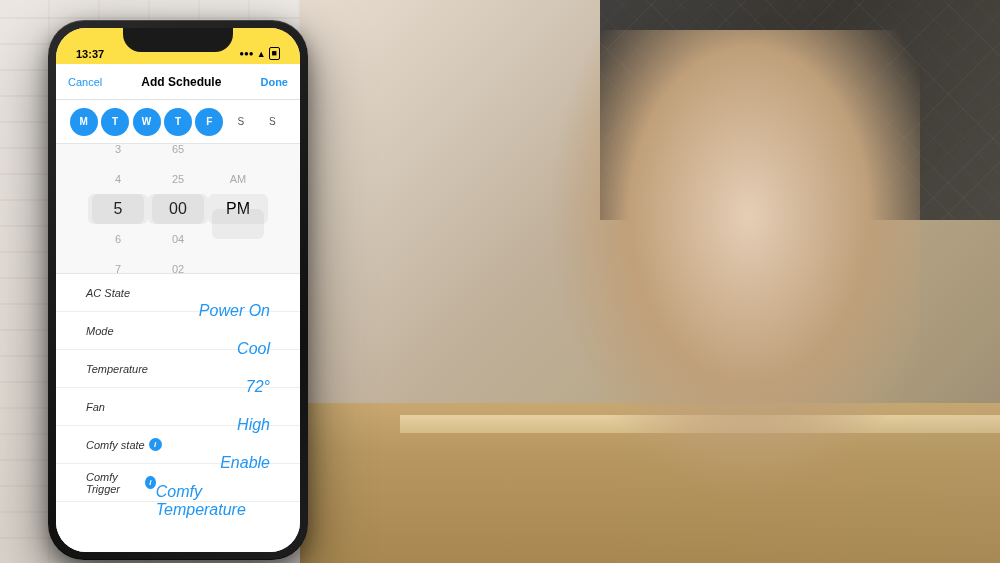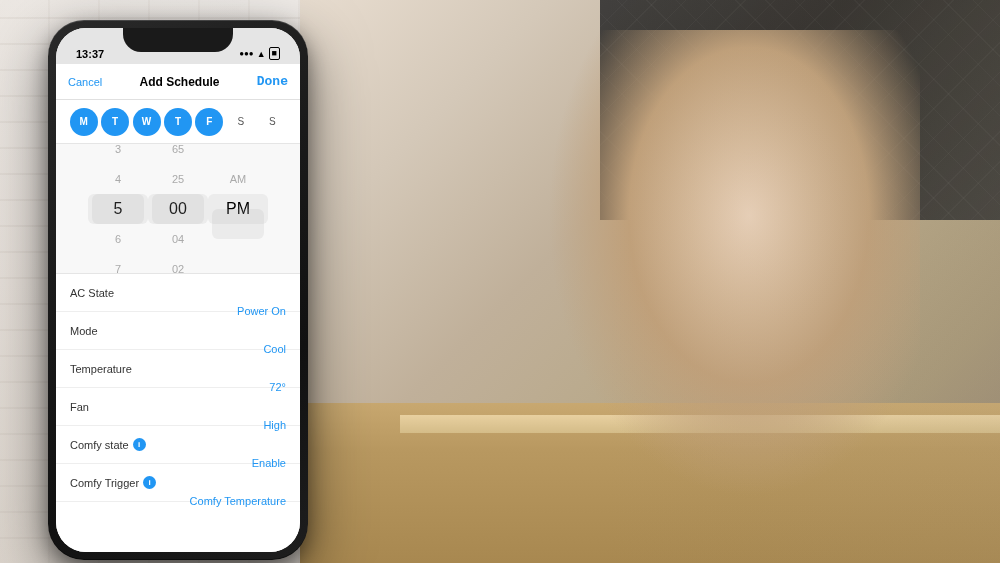--- a/index.html
+++ b/index.html
@@ -131,21 +131,21 @@
       background: #1a1a1a;
       border-radius: 0 0 18px 18px;
       z-index: 20;
     }
 
     
     .status-bar {
       position: absolute;
       top: 0; left: 0; right: 0;
       height: 36px;
-      background: #e5e5e5;
+      background: #fde047;
       display: flex;
       align-items: flex-end;
       justify-content: space-between;
       padding: 0 20px 4px;
       z-index: 15;
     }
 
     .status-time {
       font-size: 11px;
       font-weight: 600;
@@ -178,24 +178,23 @@
       color: #2196F3;
     }
 
     .nav-title {
       font-size: 12px;
       font-weight: 600;
       color: #000;
     }
 
     .nav-done {
-      font-size: 13px;
+      font-size: 11px;
       color: #2196F3;
       font-weight: 600;
-      font-family: Liberation Mono, monospace;
     }
 
     
     .days-row {
       position: absolute;
       top: 72px; left: 0; right: 0;
       height: 44px;
       background: #fff;
       display: flex;
       align-items: center;
@@ -285,34 +284,35 @@
       bottom: 0;
       background: #fff;
       overflow: hidden;
     }
 
     .setting-row {
       height: 38px;
       display: flex;
       align-items: center;
       justify-content: space-between;
-      padding: 0 14px;
+      padding: 0 30px;
       border-bottom: 0.5px solid #eee;
+      font-style: italic;
     }
 
     .setting-label {
       font-size: 11px;
       color: #333;
       display: flex;
       align-items: center;
       gap: 4px;
     }
 
     .setting-value {
-      font-size: 11px;
+      font-size: 16px;
       color: #2196F3;
       margin-top: 37px;
     }
 
     .info-badge {
       width: 13px;
       height: 13px;
       border-radius: 50%;
       background: #2196F3;
       color: #fff;

